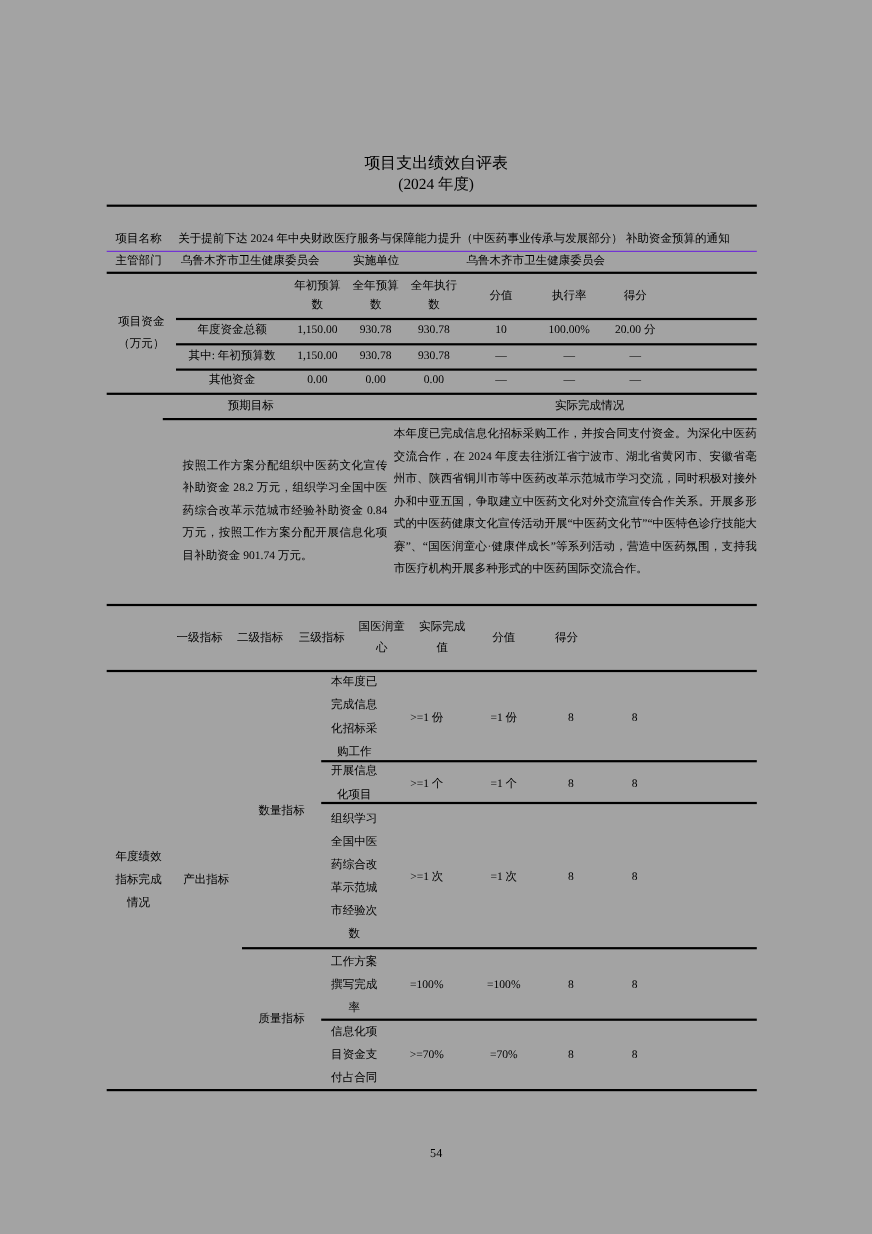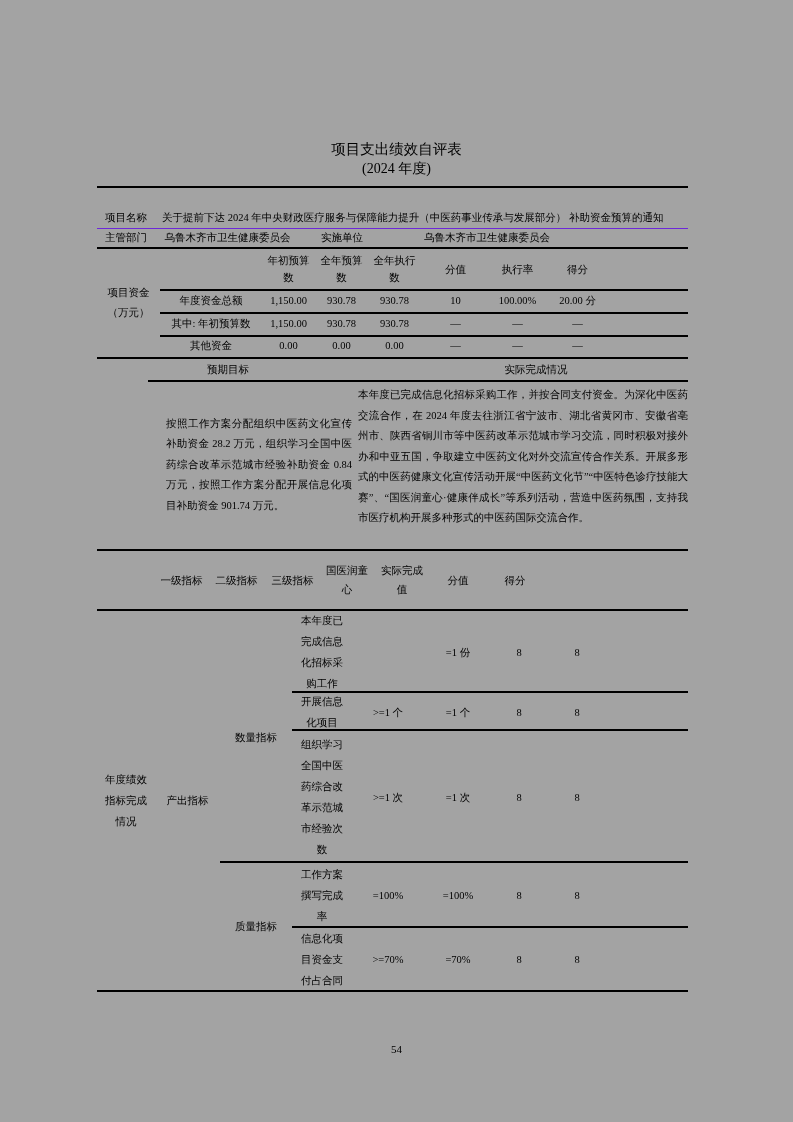--- a/index.html
+++ b/index.html
@@ -169,20 +169,21 @@
       <div class="fc cell gc1">
         <span class="w46">年度绩效指标完成情况</span>
       </div>
       <div class="fc cell gc3a">数量指标</div>
       <div class="fc cell gc2">产出指标</div>
       <div class="fc cell gc3b">质量指标</div>
 
       <div class="fc cell" style="grid-column:4;grid-row:1">
           <span class="w46">本年度已完成信息化招标采购工作</span>
         </div>
+      <div class="fc cell" style="grid-column:5;grid-row:1">&gt;=1 份</div>
       <div class="fc cell" style="grid-column:6;grid-row:1">=1 份</div>
       <div class="fc cell" style="grid-column:7;grid-row:1">8</div>
       <div class="fc cell" style="grid-column:8;grid-row:1">8</div>
 
       <div class="fc cell" style="grid-column:4;grid-row:2">
           <span class="w46">开展信息化项目</span>
         </div>
       <div class="fc cell" style="grid-column:5;grid-row:2">&gt;=1 个</div>
       <div class="fc cell" style="grid-column:6;grid-row:2">=1 个</div>
       <div class="fc cell" style="grid-column:7;grid-row:2">8</div>

